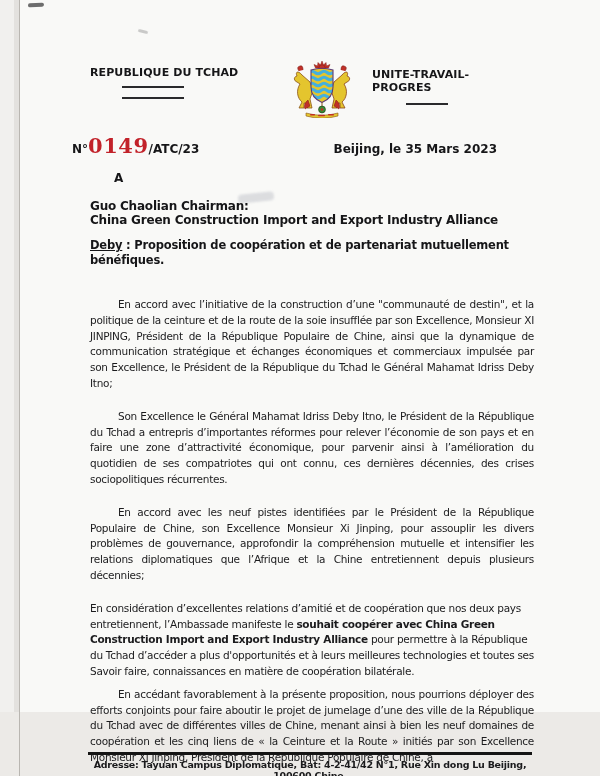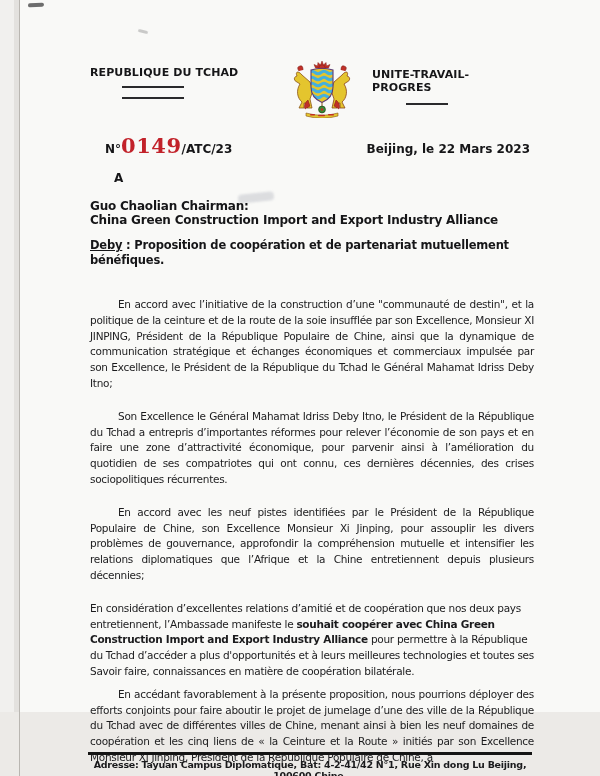--- a/index.html
+++ b/index.html
@@ -23,21 +23,21 @@
 
   
   .hdr-left{position:absolute;left:90px;top:66px;width:200px;}
   .hdr-right{position:absolute;left:372px;top:68px;width:160px;}
   .hdr-line{font-size:11px;font-weight:bold;letter-spacing:.1px;color:#161618;}
   .rule{height:2px;background:#2a2a2c;width:62px;margin:7px 0 8px 32px;}
   .rule.small{width:42px;margin-left:34px;margin-top:9px;}
   .hdr-left .hdr-line + .rule{margin-bottom:9px;}
   .emblem{position:absolute;left:287px;top:60px;width:70px;height:58px;}
 
-  .ref-row{position:absolute;left:105px;top:133px;width:425px;display:flex;justify-content:space-between;align-items:baseline;}
+  .ref-row{position:absolute;left:72px;top:133px;width:425px;display:flex;justify-content:space-between;align-items:baseline;}
   .refno{font-size:12px;font-weight:bold;color:#161618;}
   .refno .red{font-family:"DejaVu Serif","Liberation Serif",serif;font-size:21px;font-weight:bold;letter-spacing:.5px;}
   .dateline{font-size:12px;font-weight:bold;color:#161618;}
 
   .to-label{position:absolute;left:114px;top:171px;font-size:12px;font-weight:bold;color:#161618;}
 
   .recipient{position:absolute;left:90px;top:199px;width:460px;font-size:12px;font-weight:bold;letter-spacing:-.2px;line-height:14px;color:#161618;}
 
   .objet{position:absolute;left:90px;top:238px;width:444px;font-size:11.5px;font-weight:bold;letter-spacing:-.2px;line-height:15px;color:#161618;}
   .objet .u{text-decoration:underline;}
@@ -114,21 +114,21 @@
     </g>
   </svg>
 
   <div class="hdr-right">
     <div class="hdr-line txt">UNITE-TRAVAIL- PROGRES</div>
     <div class="rule small"></div>
   </div>
 
   <div class="ref-row">
     <div class="refno"><span>N°</span><span class="red" style="color:#c2222a">0149</span><span>/ATC/23</span></div>
-    <div class="dateline">Beijing, le 22 Mars 2023</div>
+    <div class="dateline">Beijing, le 35 Mars 2023</div>
   </div>
 
   <div class="to-label">A</div>
   <div class="recipient">
     <div>Guo Chaolian Chairman:</div>
     <div>China Green Construction Import and Export Industry Alliance</div>
   </div>
 
   <div class="objet"><span class="u">Deby</span><span> : </span><span>Proposition de coopération et de partenariat mutuellement bénéfiques.</span></div>
 

